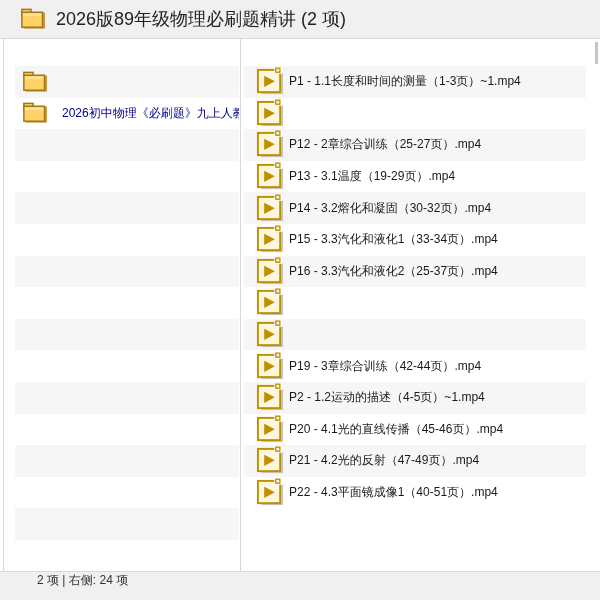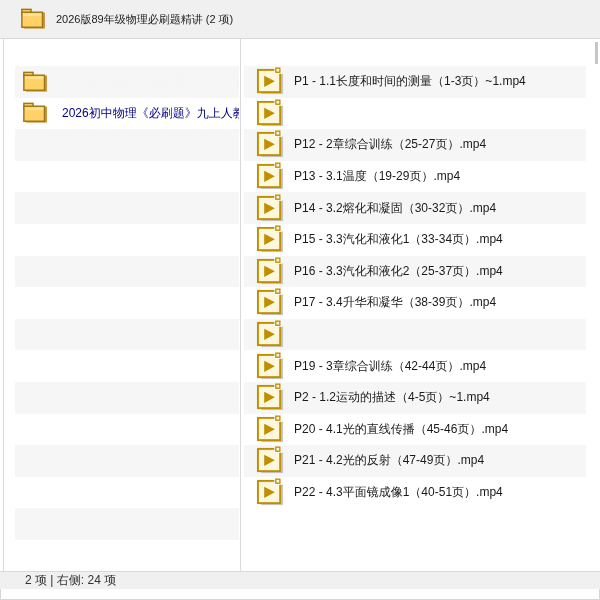--- a/index.html
+++ b/index.html
@@ -7,51 +7,51 @@
   body { font-family:"Liberation Sans", sans-serif; background:#fff; color:#1a1a1a; }
 
   .app { position:relative; width:600px; height:600px; background:#fff; overflow:hidden;
          box-shadow: inset 0 0 0 1px #d7d7d7; }
 
   
   .header { position:absolute; left:0; top:0; width:600px; height:39px;
             background:var(--chrome-bg,#f0f0f0); border-bottom:1px solid var(--border,#d9d9d9);
             display:flex; align-items:center; }
   .header .ficon-wrap { margin-left:20px; }
-  .header .title { margin-left:9px; font-size:11px; color:#222; white-space:nowrap; }
+  .header .title { margin-left:9px; font-size:18px; color:#222; white-space:nowrap; }
 
   
   .main { position:absolute; left:0; top:39px; width:600px; height:532px; background:#fff; }
   .edge-line { position:absolute; left:3px; top:0; bottom:0; width:1px; background:var(--border,#d9d9d9); }
   .divider   { position:absolute; left:240px; top:0; bottom:0; width:1px; background:var(--border,#d9d9d9); }
 
   .left-panel  { position:absolute; left:15px;  top:27px; width:224px; }
   .right-panel { position:absolute; left:244px; top:27px; width:342px; }
 
   .row { height:31.6px; display:flex; align-items:center; overflow:hidden; }
   .left-panel  .row:nth-child(odd) { background:var(--zebra,#f6f6f6); }
   .right-panel .row:nth-child(odd) { background:var(--zebra,#f6f6f6); }
   .row.selected { background:var(--selected-bg,#9b9b9b); }
   .row.selected .label { color:#f5f5f5; }
 
   .label { font-size:12px; white-space:nowrap; overflow:hidden; color:#1a1a1a; }
   .folder-row .ficon-wrap { margin-left:7px; flex:0 0 auto; }
   .folder-row .label { margin-left:13px; }
   .video-row .vicon-wrap { margin-left:12px; flex:0 0 auto; }
-  .video-row .label { margin-left:9px; }
+  .video-row .label { margin-left:4px; }
 
   .ficon-wrap, .vicon-wrap { display:flex; align-items:center; }
   svg { display:block; }
 
   .scroll-thumb { position:absolute; left:595px; top:3px; width:3px; height:22px; background:#c6c6c6; }
 
   
-  .status { position:absolute; left:0; top:571px; width:600px; height:18px;
+  .status { position:absolute; left:0; top:571px; width:600px; height:29px;
             background:var(--chrome-bg,#f0f0f0); border-top:1px solid var(--border,#d9d9d9);
-            display:flex; align-items:flex-start; }
+            display:flex; align-items:flex-start;padding-left:12px; }
   .status .text { margin-left:25px; font-size:12px; color:#333; }
 </style>
 </head>
 <body>
 
 <div class="app">
 
   <header class="header">
 
   <span class="ficon-wrap">
@@ -214,21 +214,20 @@
   <span class="vicon-wrap">
     <svg viewBox="0 0 30 30" width="29" height="29" aria-hidden="true">
       <rect x="5.5" y="6.5" width="22.5" height="21.5" fill="#c6c6c6"></rect>
       <rect x="2" y="3" width="23" height="23" fill="#fdf7dd" stroke="#bf8f00" stroke-width="2"></rect>
       <path d="M8.5 9 L19.5 14.8 L8.5 20.6 Z" fill="#bf8f00"></path>
       <rect x="19" y="0.5" width="8" height="6.5" fill="#ffffff"></rect>
       <rect x="20.5" y="1.2" width="4.2" height="4.2" fill="#fdf7dd" stroke="#bf8f00" stroke-width="1.4"></rect>
     </svg>
   </span>
 
-    <span class="label">P17 - 3.4升华和凝华（38-39页）.mp4</span>
   </div>
 
   <div class="row video-row">
   <span class="vicon-wrap">
     <svg viewBox="0 0 30 30" width="29" height="29" aria-hidden="true">
       <rect x="5.5" y="6.5" width="22.5" height="21.5" fill="#c6c6c6"></rect>
       <rect x="2" y="3" width="23" height="23" fill="#fdf7dd" stroke="#bf8f00" stroke-width="2"></rect>
       <path d="M8.5 9 L19.5 14.8 L8.5 20.6 Z" fill="#bf8f00"></path>
       <rect x="19" y="0.5" width="8" height="6.5" fill="#ffffff"></rect>
       <rect x="20.5" y="1.2" width="4.2" height="4.2" fill="#fdf7dd" stroke="#bf8f00" stroke-width="1.4"></rect>

